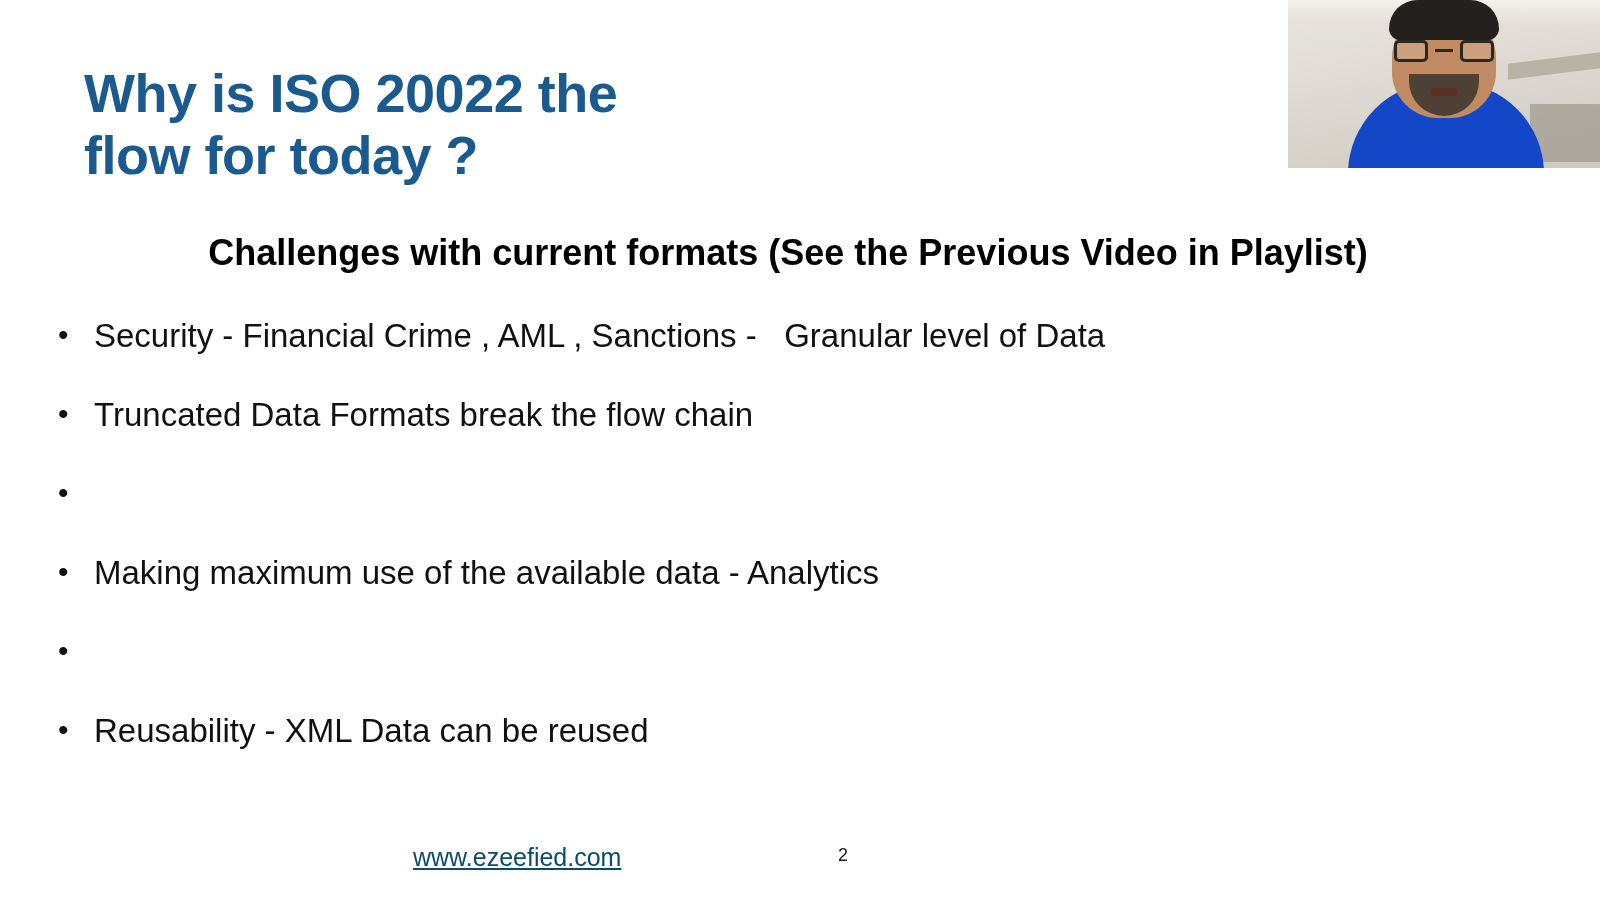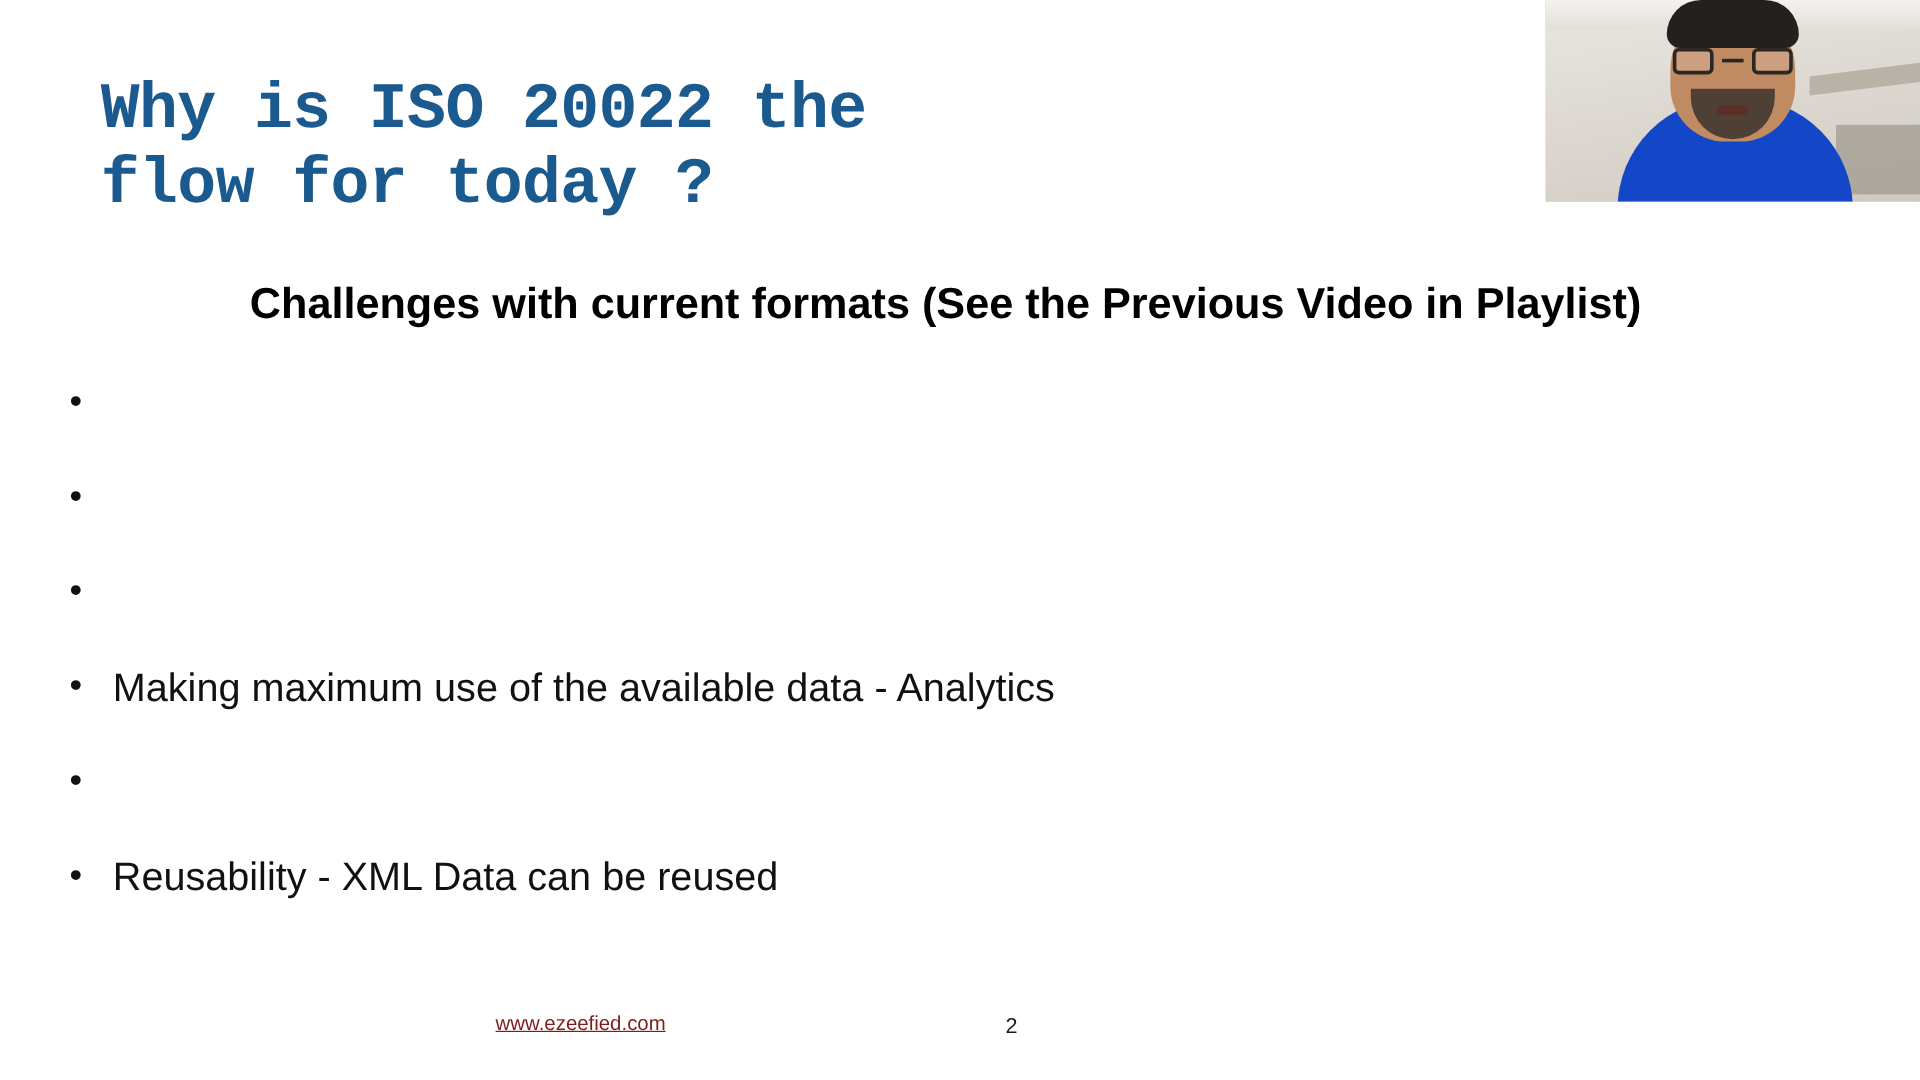--- a/index.html
+++ b/index.html
@@ -22,21 +22,21 @@
     position: absolute;
     left: 84px;
     top: 62px;
     width: 760px;
     color: #1b5a8e;
     font-size: 54px;
     font-weight: bold;
     line-height: 1.15;
     letter-spacing: -0.5px;
   }
-  .slide-title .line { display: block; white-space: pre; font-family: Liberation Mono, monospace; }
+  .slide-title .line { display: block; white-space: pre; }
 
   
   .subheading {
     position: absolute;
     left: 0;
     top: 232px;
     width: 1556px;
     text-align: center;
     padding-left: 20px;
     color: #000000;
@@ -69,22 +69,22 @@
   .bullet-text {
     flex: 1 1 auto;
     white-space: pre;
   }
 
   
   .footer-link {
     position: absolute;
     left: 413px;
     top: 843px;
-    font-size: 17px;
-    color: #7f1d1d;
+    font-size: 25px;
+    color: #0c4a6e;
   }
   .footer-page {
     position: absolute;
     left: 838px;
     top: 845px;
     font-size: 18px;
     color: #1a1a1a;
   }
 
   
@@ -203,24 +203,26 @@
     <span class="line">Why is ISO 20022 the</span>
     <span class="line">flow for today ?</span>
   </h1>
 
   <div class="subheading">Challenges with current formats (See the Previous Video in Playlist)</div>
 
   <div class="bullets">
 
     <div class="bullet-row">
       <span class="bullet-dot">•</span>
-    </div>
-
-    <div class="bullet-row">
-      <span class="bullet-dot">•</span>
+      <span class="bullet-text">Security - Financial Crime , AML , Sanctions -   Granular level of Data</span>
+    </div>
+
+    <div class="bullet-row">
+      <span class="bullet-dot">•</span>
+      <span class="bullet-text">Truncated Data Formats break the flow chain</span>
     </div>
 
     <div class="bullet-row">
       <span class="bullet-dot">•</span>
     </div>
 
     <div class="bullet-row">
       <span class="bullet-dot">•</span>
       <span class="bullet-text">Making maximum use of the available data - Analytics</span>
     </div>

